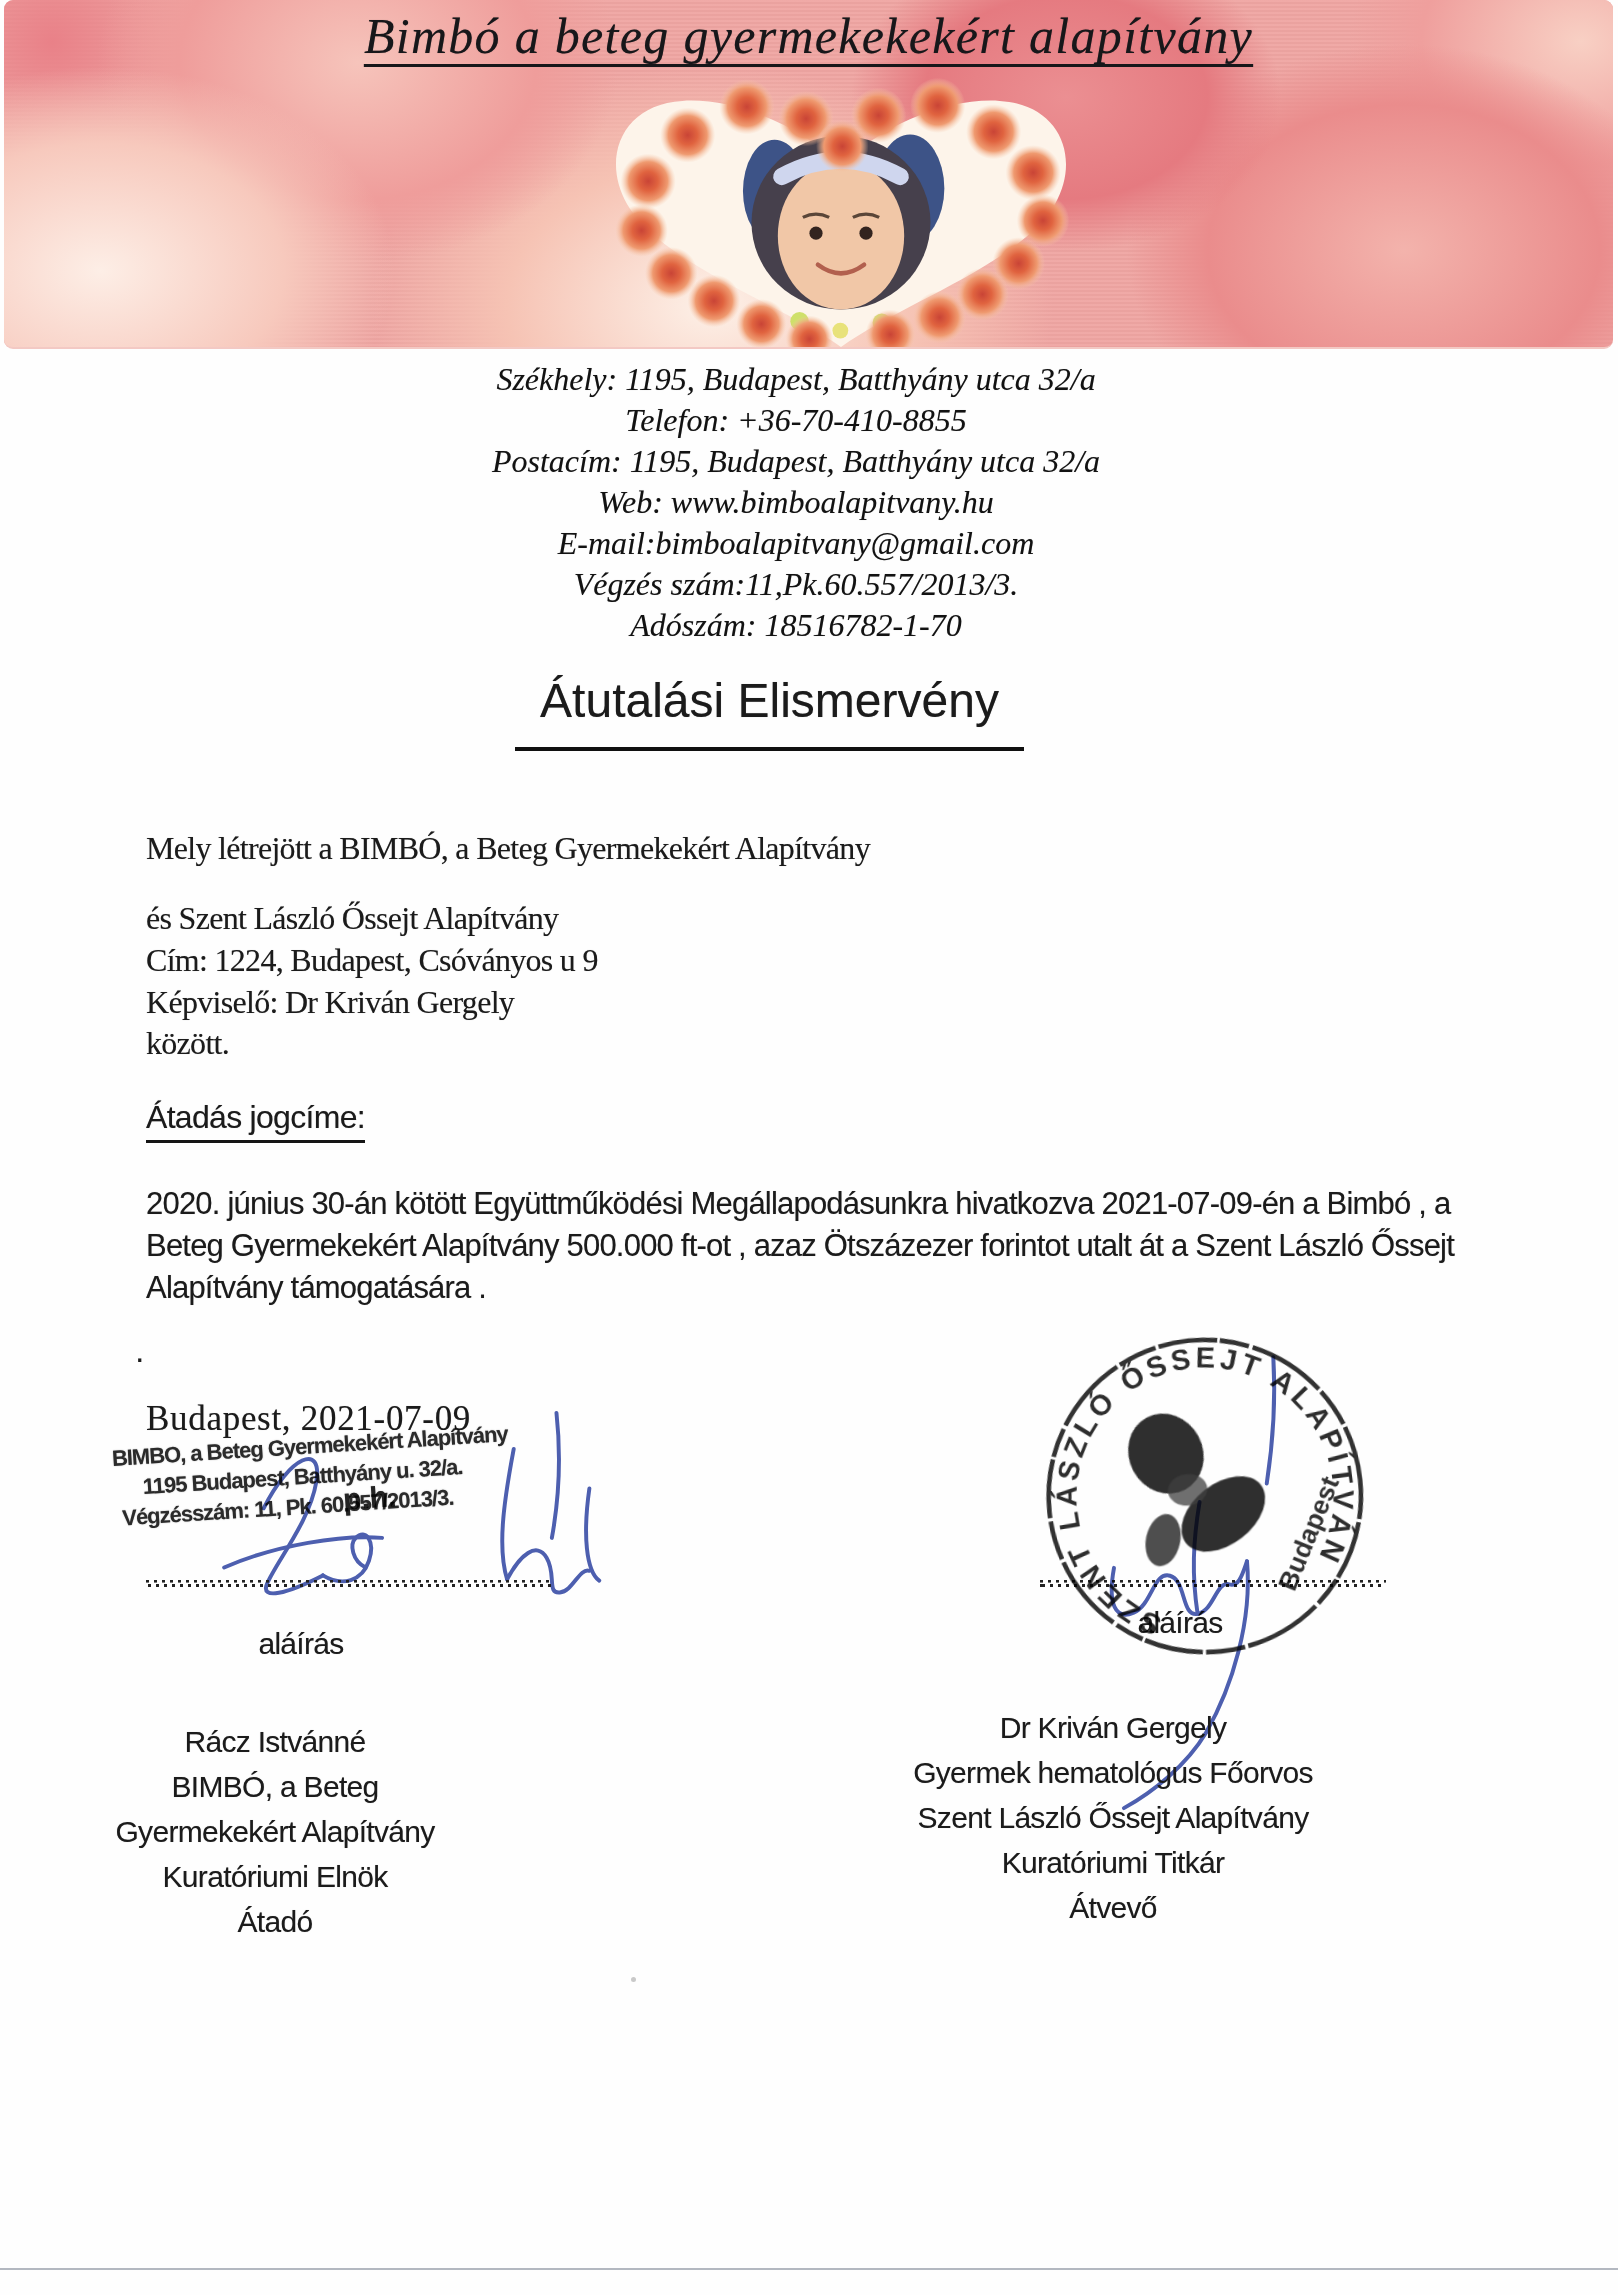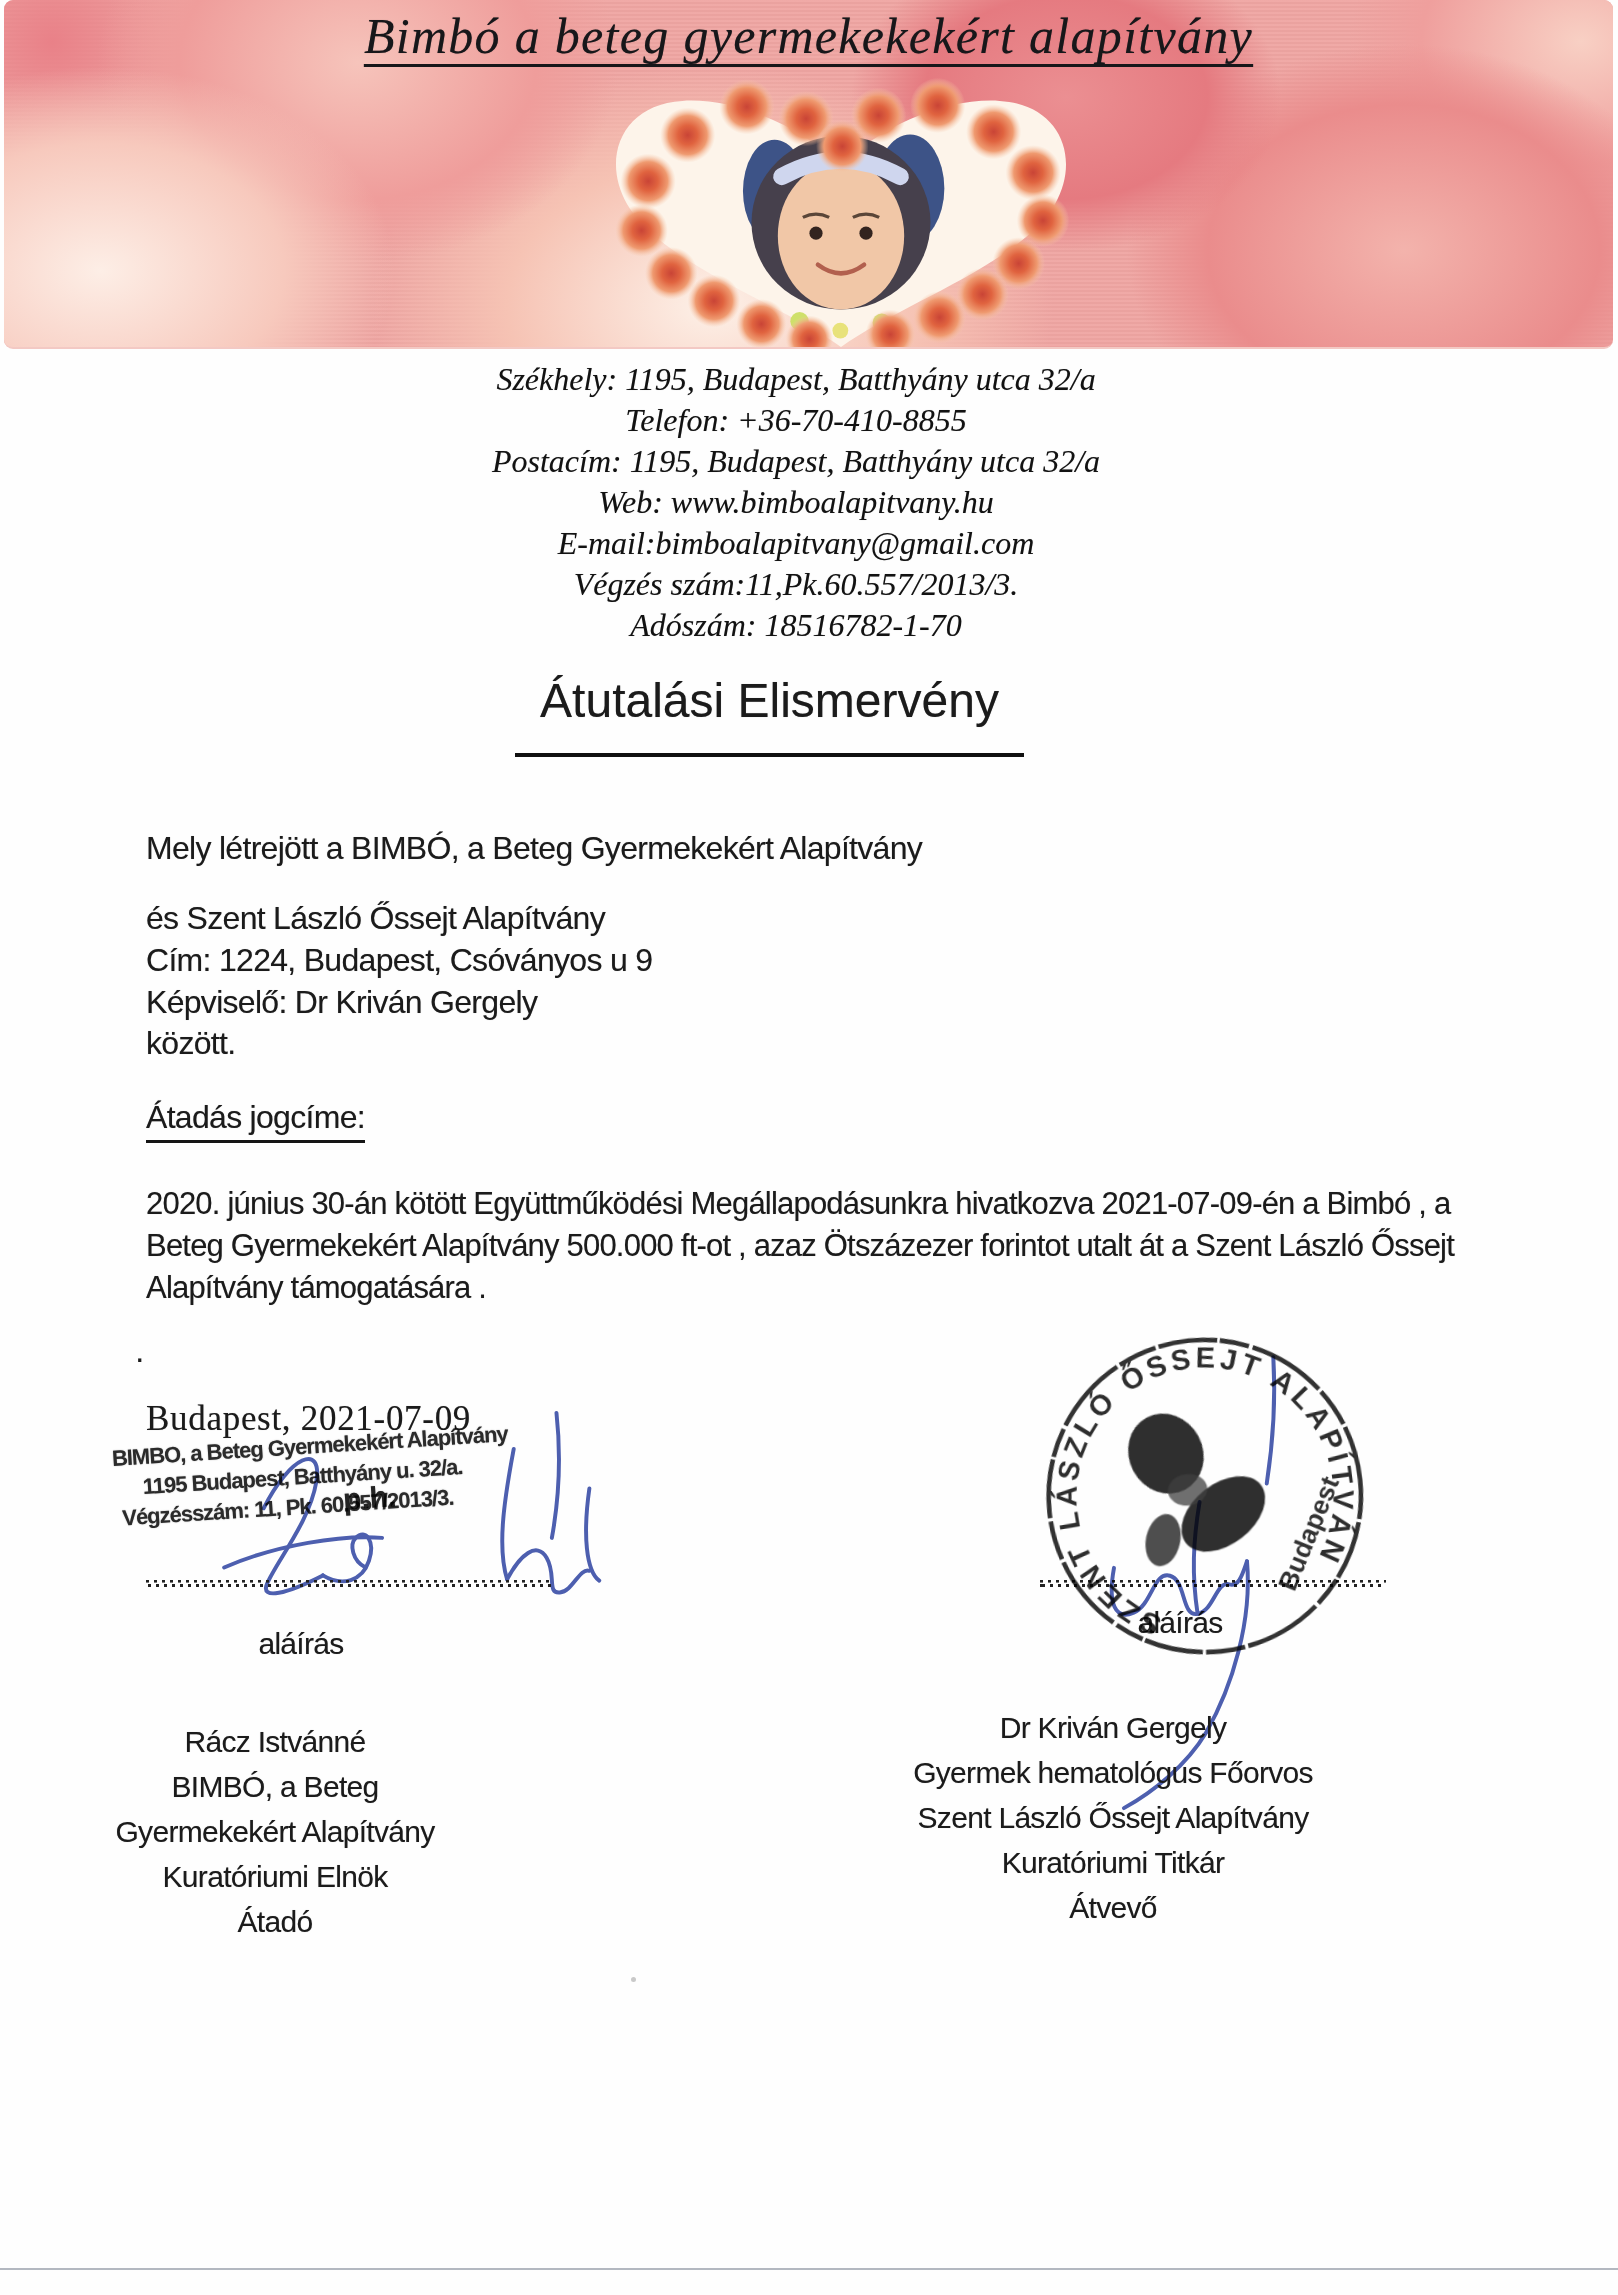--- a/index.html
+++ b/index.html
@@ -36,25 +36,25 @@
   #contact{
     left:0;top:359px;width:1592px;text-align:center;
     font-family:"Liberation Serif",serif;font-style:italic;
     font-size:32px;line-height:41px;color:#121212;
     text-shadow:0 0 0.7px rgba(0,0,0,.35);
   }
   
   #doc-title{
     left:515px;top:673px;width:509px;text-align:center;
     font-size:48px;letter-spacing:0;
-    padding-bottom:25px;border-bottom:4px solid #101010;
+    padding-bottom:19px;border-bottom:4px solid #101010;
     text-shadow:0 0 0.7px rgba(0,0,0,.45);
   }
   
-  .bodyline{left:146px;font-size:32px;letter-spacing:-0.7px;text-shadow:0 0 0.7px rgba(0,0,0,.4);}
+  .bodyline{left:146px;font-size:32px;letter-spacing:-0.7px;text-shadow:0 0 0.7px rgba(0,0,0,.4);font-family:Liberation Serif, serif;}
   #heading2{
     left:146px;top:1099px;font-size:32px;font-weight:normal;letter-spacing:-0.7px;
     padding-bottom:4px;border-bottom:3.3px solid #151515;text-shadow:0 0 0.7px rgba(0,0,0,.4);
   }
   #paragraph{
     left:146px;top:1183px;width:1318px;
     font-size:31px;line-height:42px;letter-spacing:-0.8px;
     text-shadow:0 0 0.7px rgba(0,0,0,.4);
   }
   #stray-dot{left:135px;top:1331px;font-size:34px;}

